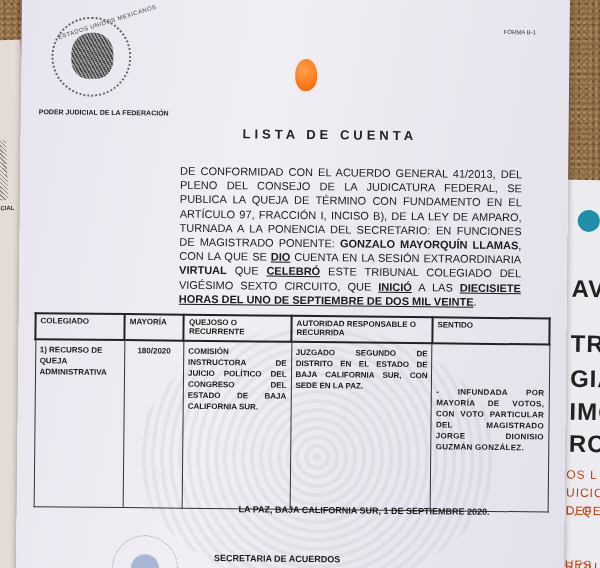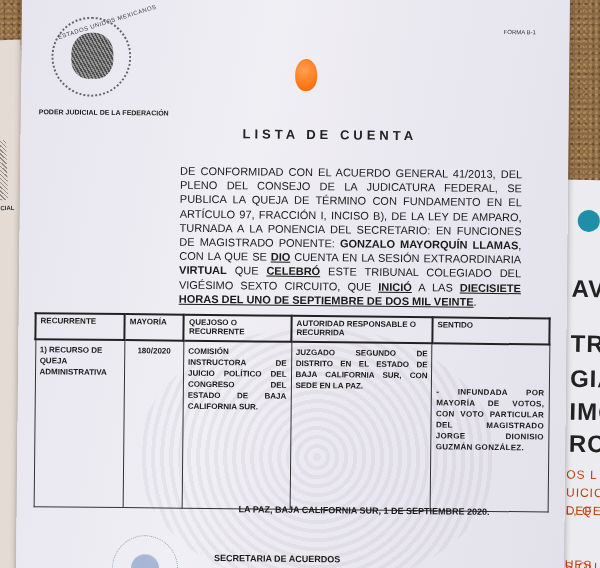--- a/index.html
+++ b/index.html
@@ -111,21 +111,21 @@
 
   <div class="pushpin"></div>
 
   <div class="title">LISTA DE CUENTA</div>
 
   <div class="body-text"><span>DE CONFORMIDAD CON EL ACUERDO GENERAL 41/2013, DEL PLENO DEL CONSEJO DE LA JUDICATURA FEDERAL, SE PUBLICA LA QUEJA DE TÉRMINO CON FUNDAMENTO EN EL ARTÍCULO 97, FRACCIÓN I, INCISO B), DE LA LEY DE AMPARO, TURNADA A LA PONENCIA DEL SECRETARIO: EN FUNCIONES DE MAGISTRADO PONENTE: </span><b>GONZALO MAYORQUÍN LLAMAS</b><span>, CON LA QUE SE </span><b><u>DIO</u></b><span> CUENTA EN LA SESIÓN EXTRAORDINARIA </span><b>VIRTUAL</b><span> QUE </span><b><u>CELEBRÓ</u></b><span> ESTE TRIBUNAL COLEGIADO DEL VIGÉSIMO SEXTO CIRCUITO, QUE </span><b><u>INICIÓ</u></b><span> A LAS </span><b><u>DIECISIETE HORAS DEL UNO DE SEPTIEMBRE DE DOS MIL VEINTE</u></b><span>.</span></div>
 
   <table class="tbl">
     <thead>
       <tr>
-        <th class="c1">RECURRENTE</th>
+        <th class="c1">COLEGIADO</th>
         <th class="c2">MAYORÍA</th>
         <th class="c3">QUEJOSO O RECURRENTE</th>
         <th class="c4">AUTORIDAD RESPONSABLE O RECURRIDA</th>
         <th class="c5">SENTIDO</th>
       </tr>
     </thead>
     <tbody>
       <tr>
         <td style="text-align:left">1) RECURSO DE QUEJA ADMINISTRATIVA</td>
         <td style="text-align:center">180/2020</td>

